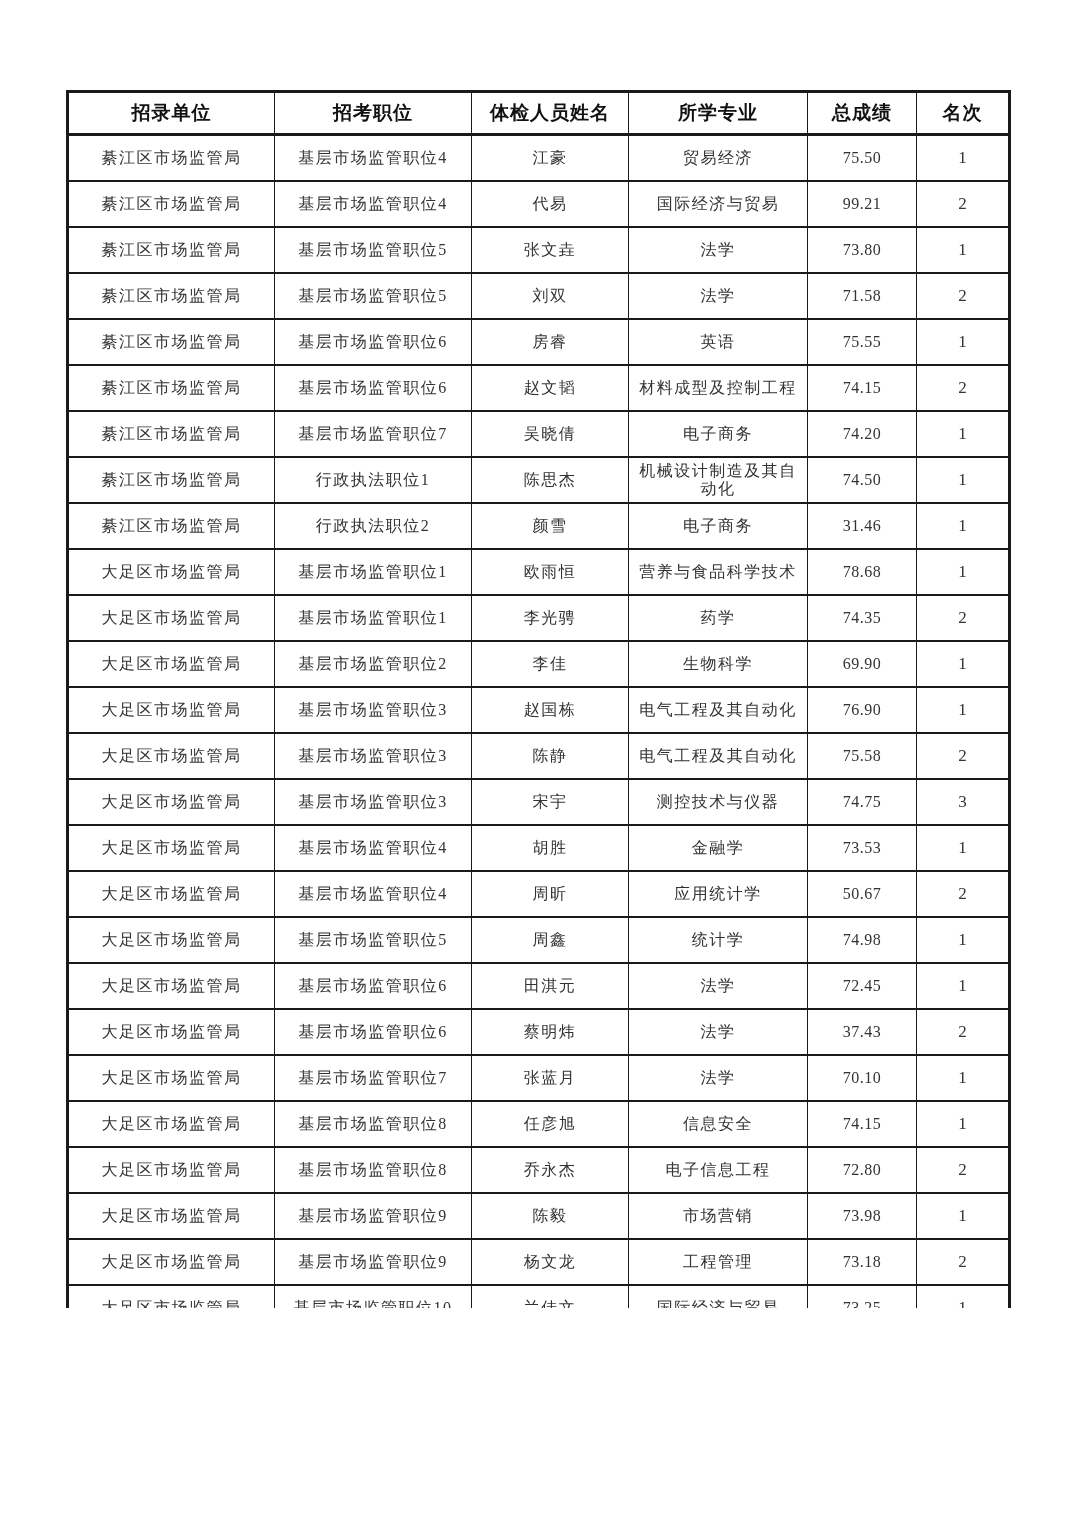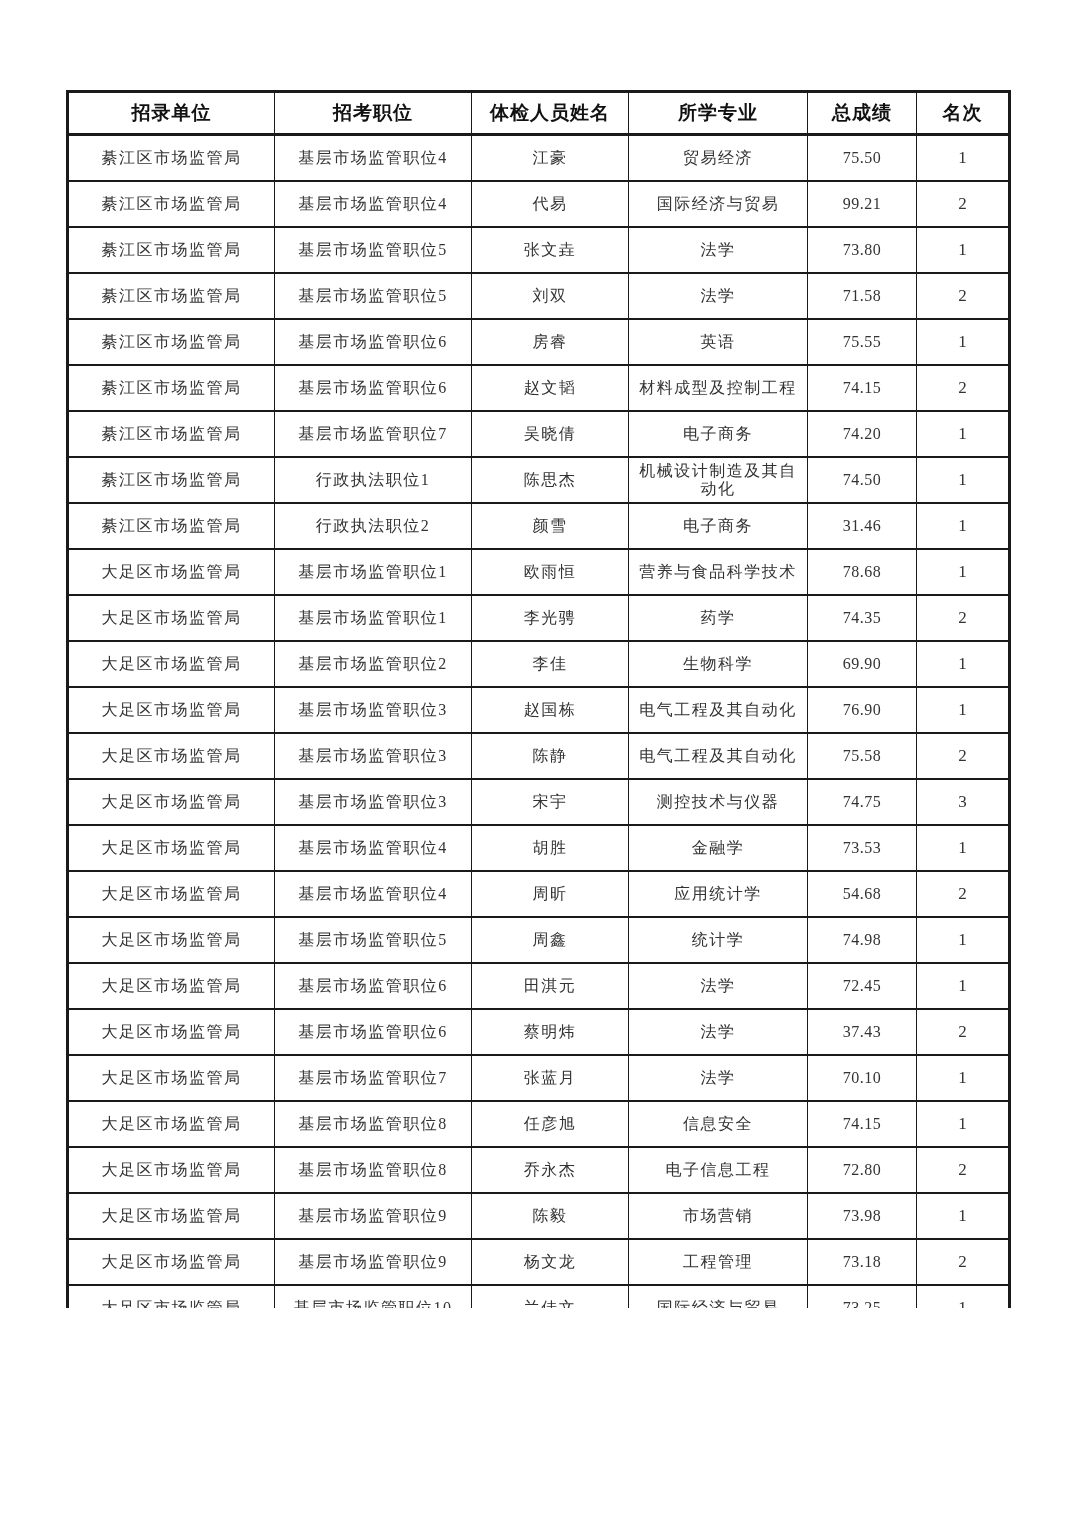--- a/index.html
+++ b/index.html
@@ -222,21 +222,21 @@
     <td class="c-name">胡胜</td>
     <td class="c-major">金融学</td>
     <td class="c-score">73.53</td>
     <td class="c-rank">1</td>
   </tr>
         <tr>
     <td class="c-unit">大足区市场监管局</td>
     <td class="c-pos">基层市场监管职位4</td>
     <td class="c-name">周昕</td>
     <td class="c-major">应用统计学</td>
-    <td class="c-score">54.68</td>
+    <td class="c-score">50.67</td>
     <td class="c-rank">2</td>
   </tr>
         <tr>
     <td class="c-unit">大足区市场监管局</td>
     <td class="c-pos">基层市场监管职位5</td>
     <td class="c-name">周鑫</td>
     <td class="c-major">统计学</td>
     <td class="c-score">74.98</td>
     <td class="c-rank">1</td>
   </tr>

